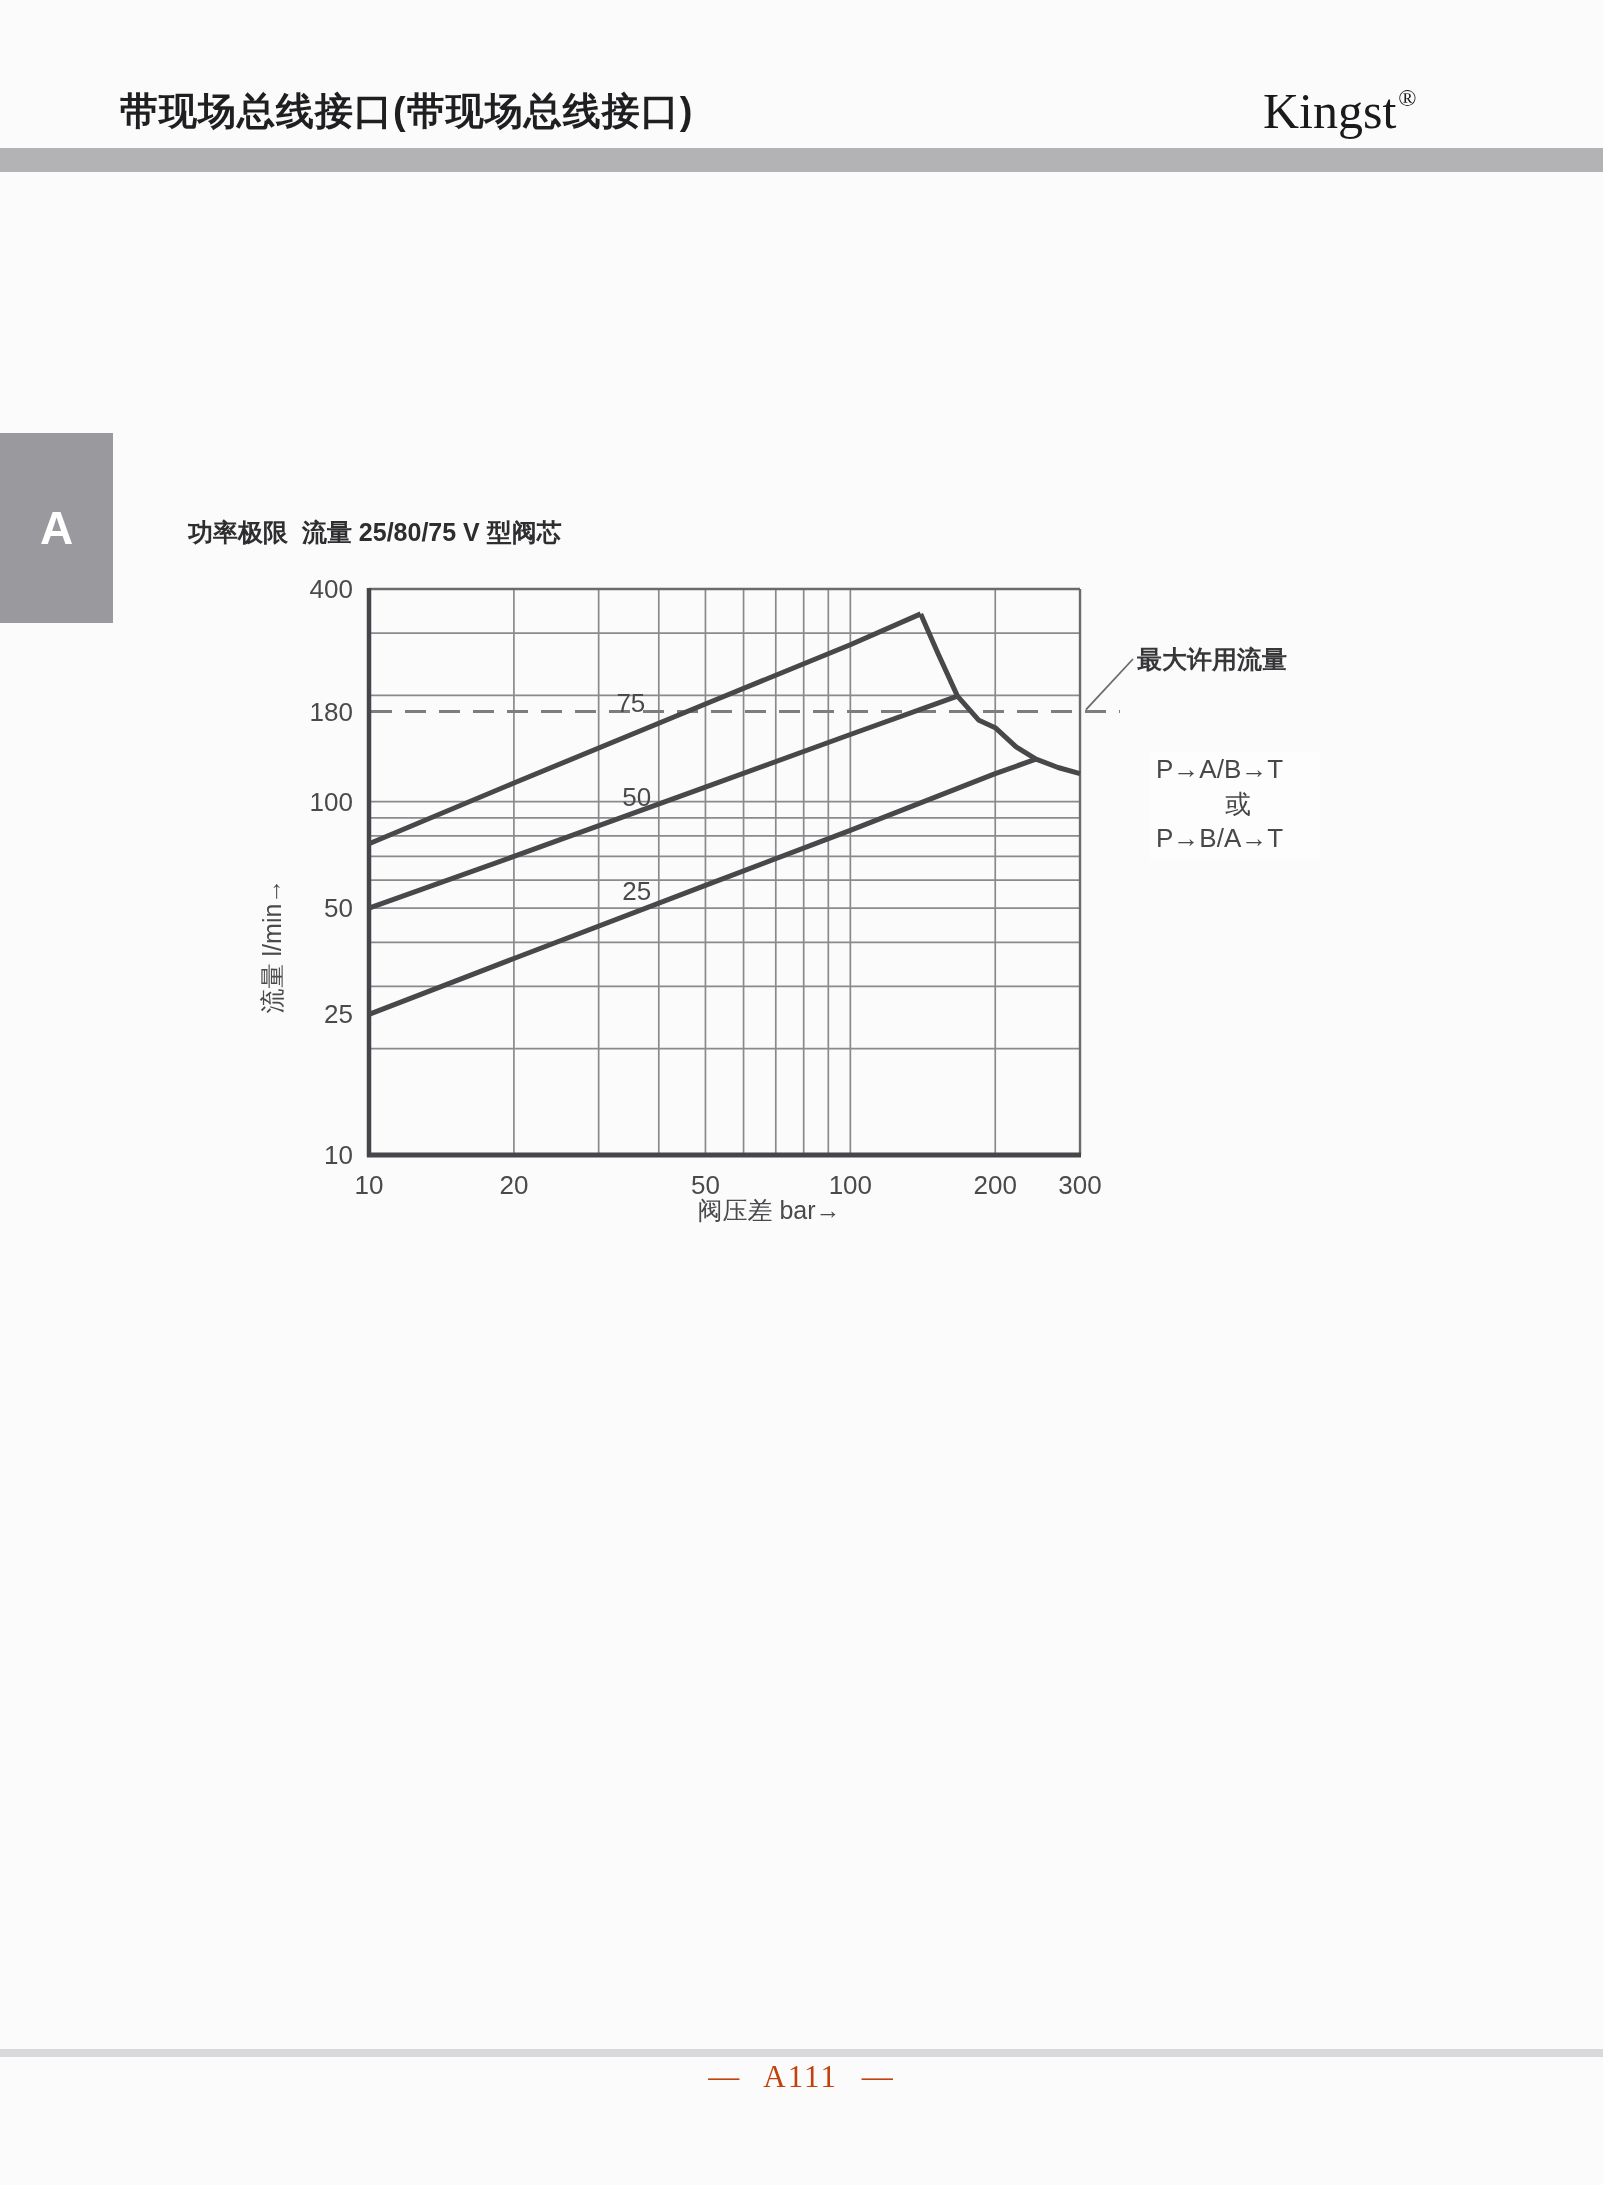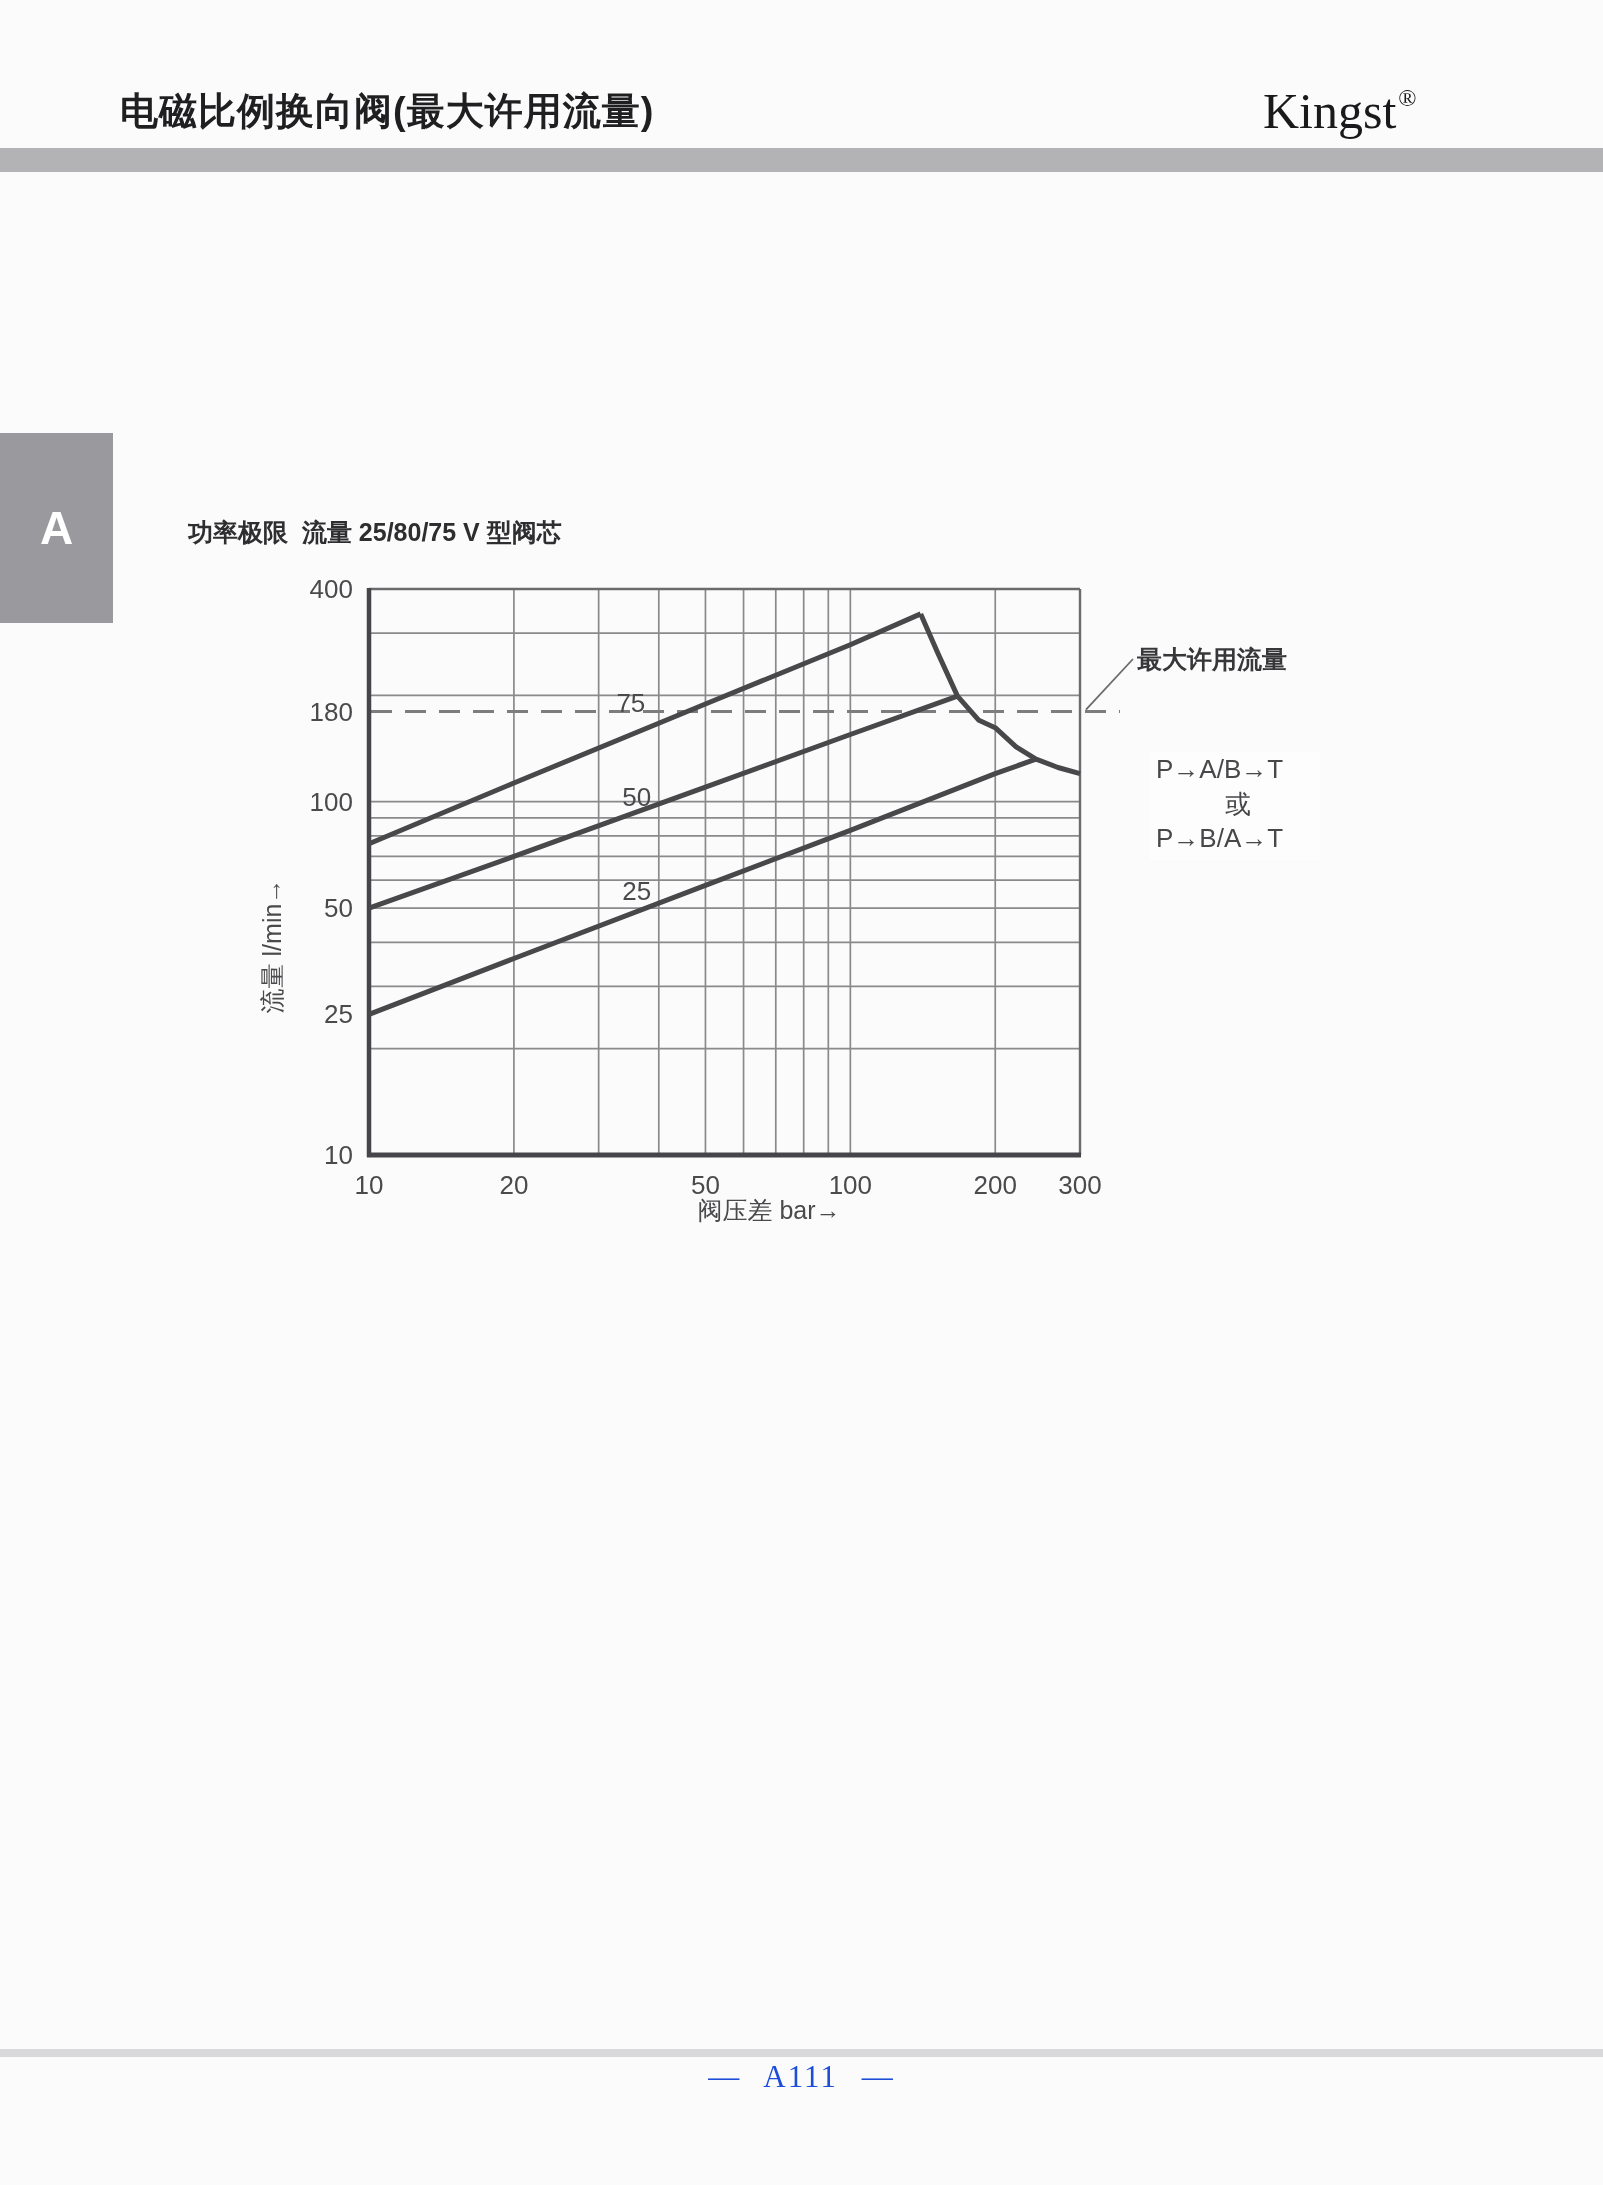--- a/index.html
+++ b/index.html
@@ -33,34 +33,34 @@
     font-size:25px; font-weight:700; color:#2e2e30; white-space:pre;
   }
   .chart-svg { position:absolute; left:0; top:0; width:1603px; height:2185px; }
   .footer-bar {
     position:absolute; left:0; top:2049px; width:1603px; height:8px;
     background:#d9d9db;
   }
   .footer-text {
     position:absolute; left:0; top:2059px; width:1603px; text-align:center;
     font-family:"Liberation Serif","DejaVu Serif",serif;
-    font-size:31px; color:#1d4ed8; letter-spacing:2px; word-spacing:14px;
+    font-size:31px; color:#c2410c; letter-spacing:2px; word-spacing:14px;
   }
   
   .tick { font-family:"Liberation Sans","DejaVu Sans",sans-serif; font-size:26px; fill:#4a4a4d; }
   .axis-label { font-family:"Liberation Sans","DejaVu Sans",sans-serif; font-size:25px; fill:#4a4a4d; }
   .anno { font-family:"Liberation Sans","DejaVu Sans",sans-serif; font-size:25px; font-weight:600; fill:#37373a; }
   .side-label { font-family:"Liberation Sans","DejaVu Sans",sans-serif; font-size:26px; fill:#48484b; }
 </style>
 </head>
 <body>
 
 <div class="page">
 
-  <h1 class="page-title">电磁比例换向阀(最大许用流量)</h1>
+  <h1 class="page-title">带现场总线接口(带现场总线接口)</h1>
 
   <div class="brand">
     <span>Kingst</span><sup>®</sup>
   </div>
 
   <div class="header-bar"></div>
 
   <div class="side-tab">
     <span>A</span>
   </div>

